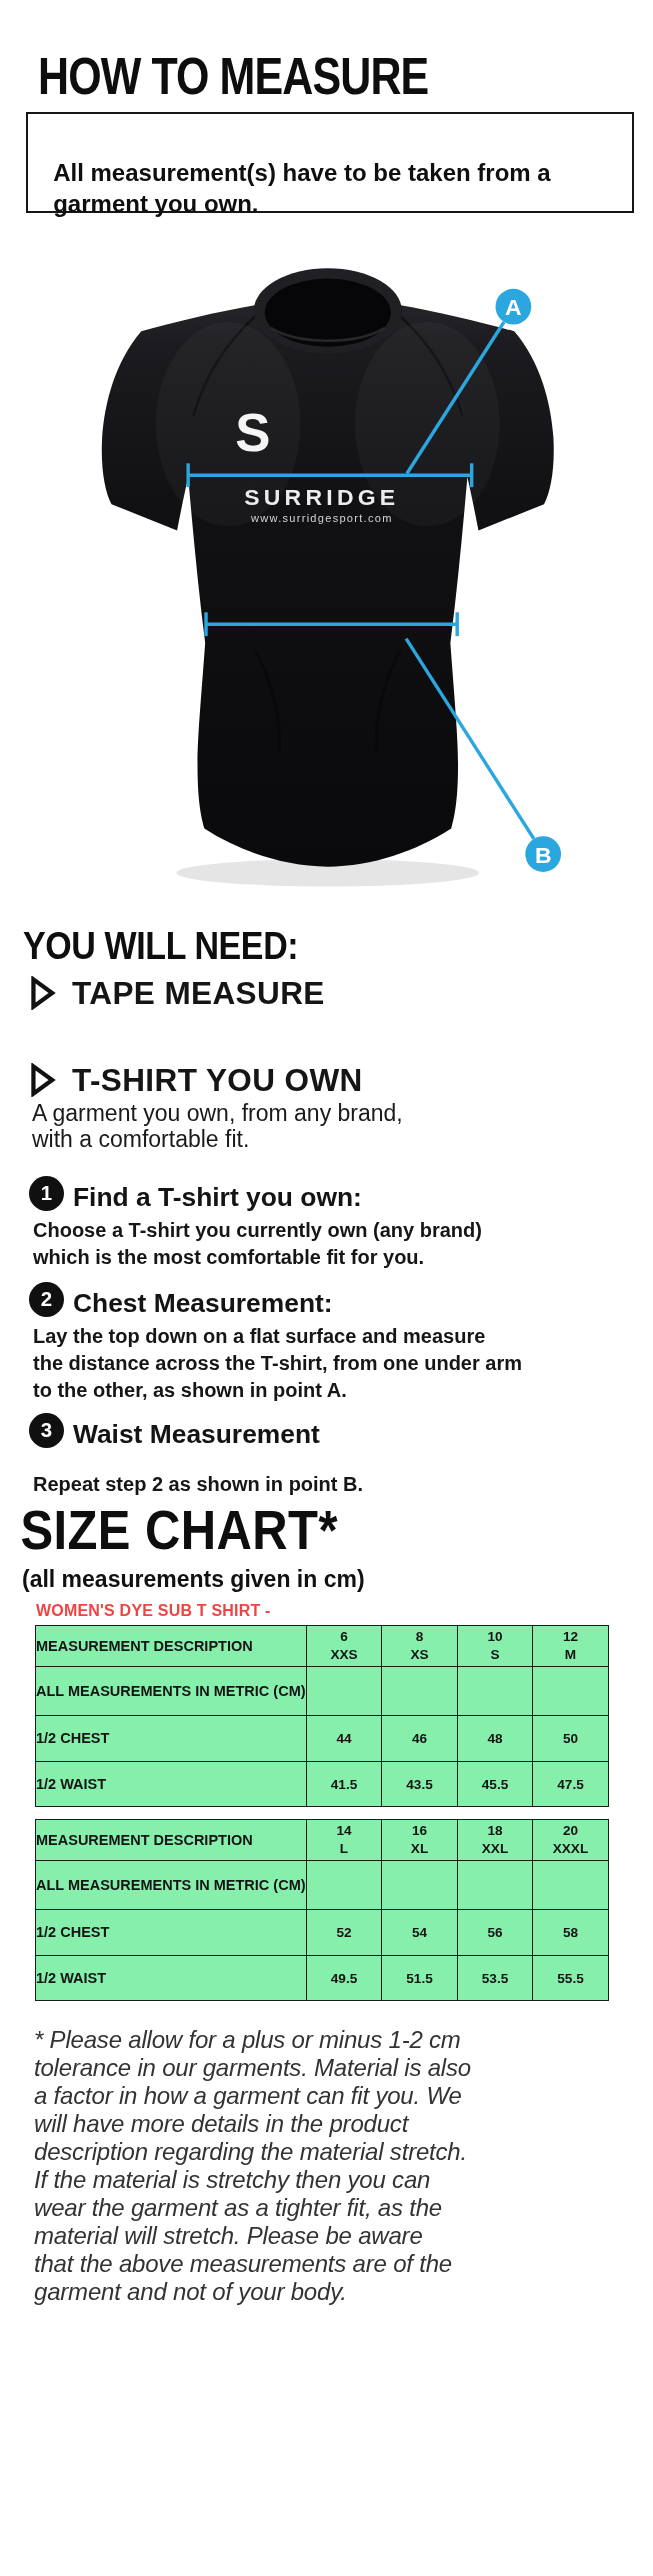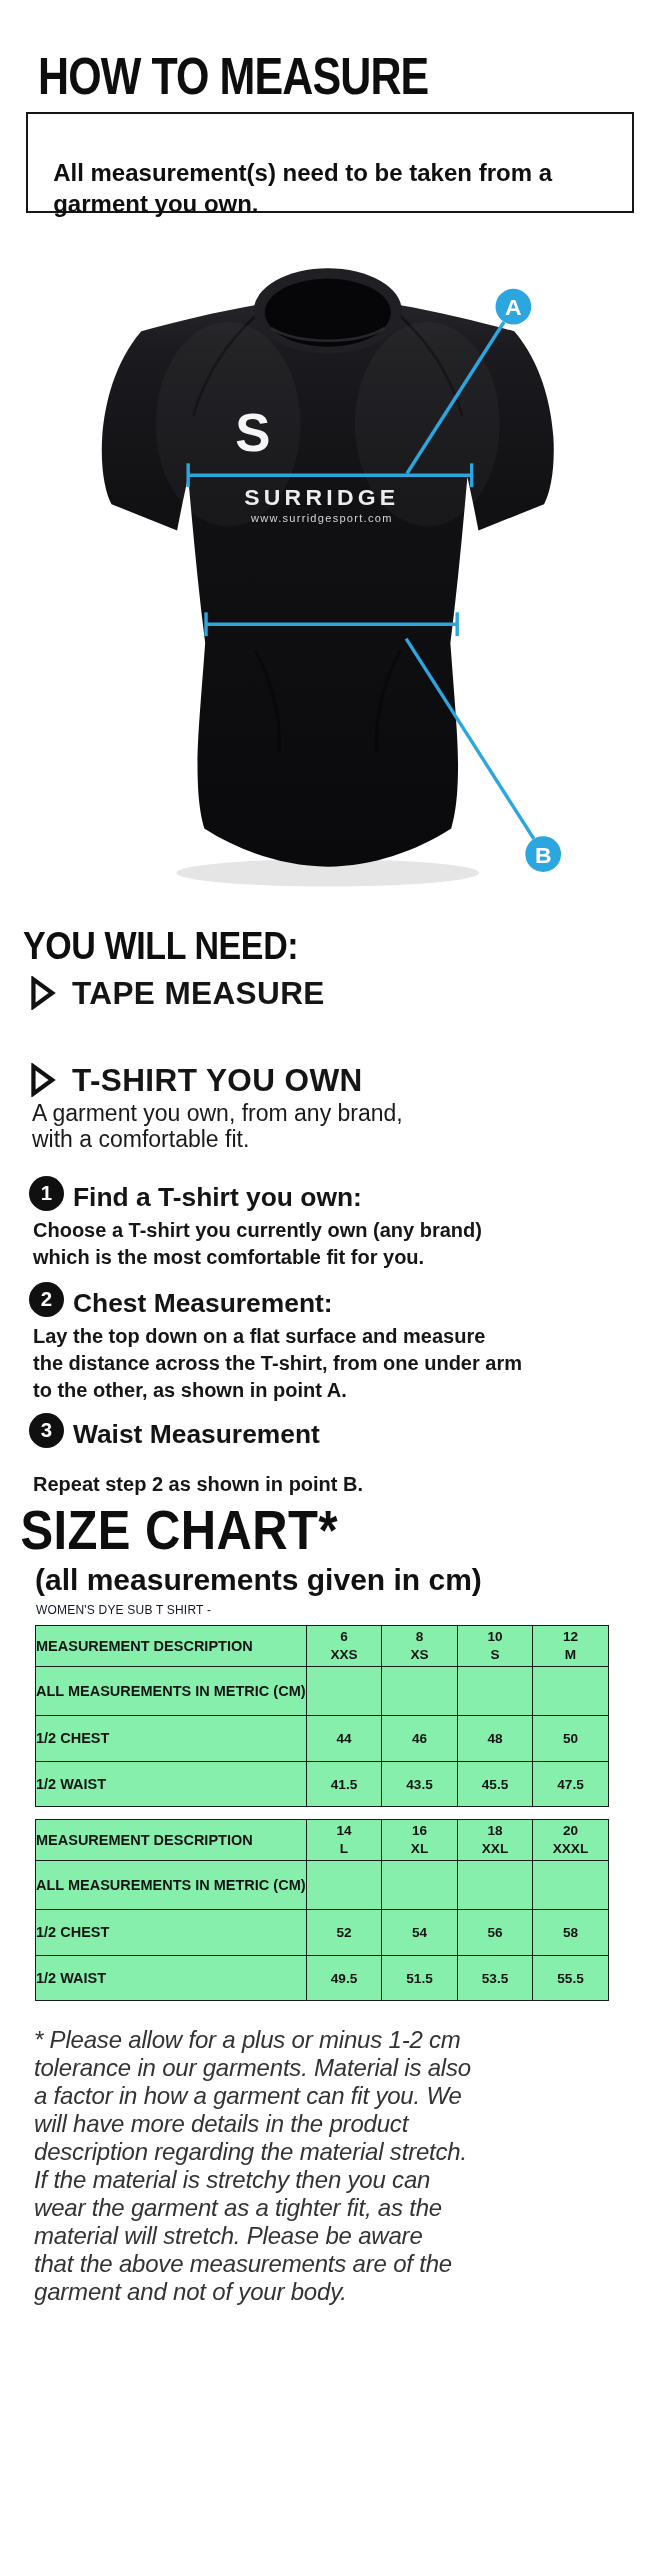--- a/index.html
+++ b/index.html
@@ -33,22 +33,22 @@
     width:35px;height:35px;border-radius:50%;background:#101010;color:#fff;
     display:flex;align-items:center;justify-content:center;font-size:20.4px;font-weight:700;
   }
   .step-heading{font-size:26.4px;line-height:36px;font-weight:700;color:#141414;white-space:nowrap;}
   .step-body{font-size:20px;line-height:27px;font-weight:600;color:#161616;white-space:pre-line;}
 
   .h2-size{
     left:20.4px;top:1502px;font-size:49px;line-height:51px;font-weight:700;letter-spacing:0.4px;
     transform:scaleY(1.12);transform-origin:0 0;color:#0e0e0e;white-space:nowrap;
   }
-  .size-sub{left:35px;top:1567px;font-size:30px;line-height:25.6px;font-weight:700;color:#111;}
-  .product-label{left:36px;top:1604px;font-size:12px;line-height:13.6px;font-weight:400;letter-spacing:0.2px;color:#0f172a;}
+  .size-sub{left:22px;top:1567px;font-size:23px;line-height:25.6px;font-weight:700;color:#111;}
+  .product-label{left:36px;top:1604px;font-size:16px;line-height:13.6px;font-weight:700;letter-spacing:0.2px;color:#ef4444;}
 
   table.size-table{border-collapse:collapse;table-layout:fixed;width:572px;background:#86efac;}
   table.size-table td,table.size-table th{
     border:1.7px solid #1b1b1b;padding:0;vertical-align:middle;
     font-family:"Liberation Sans",sans-serif;color:#141414;
   }
   th.c-desc,td.c-label{text-align:left;padding-left:12.8px;padding-right:8.5px;font-size:14.5px;font-weight:700;line-height:1.25;}
   th.c-size{text-align:center;font-size:13.6px;font-weight:700;line-height:1.3;}
   td.c-val{text-align:center;font-size:13.6px;font-weight:700;}
   table.size-table thead tr{height:41px;}
@@ -64,21 +64,21 @@
   }
 </style>
 </head>
 <body>
 
 <div id="page">
 
   <div class="abs h1">HOW TO MEASURE</div>
 
   <div class="abs notice-box">
-    <span>All measurement(s) need to be taken from a
+    <span>All measurement(s) have to be taken from a
 garment you own.</span>
   </div>
 
   <div class="abs figure">
     <svg width="653" height="683" viewBox="0 0 767 802" xmlns="http://www.w3.org/2000/svg">
       <defs>
         <linearGradient id="shirtGrad" x1="0" y1="0" x2="0" y2="1">
           <stop offset="0" stop-color="#2a2a2f"></stop>
           <stop offset="0.12" stop-color="#1b1b1f"></stop>
           <stop offset="0.38" stop-color="#111114"></stop>

